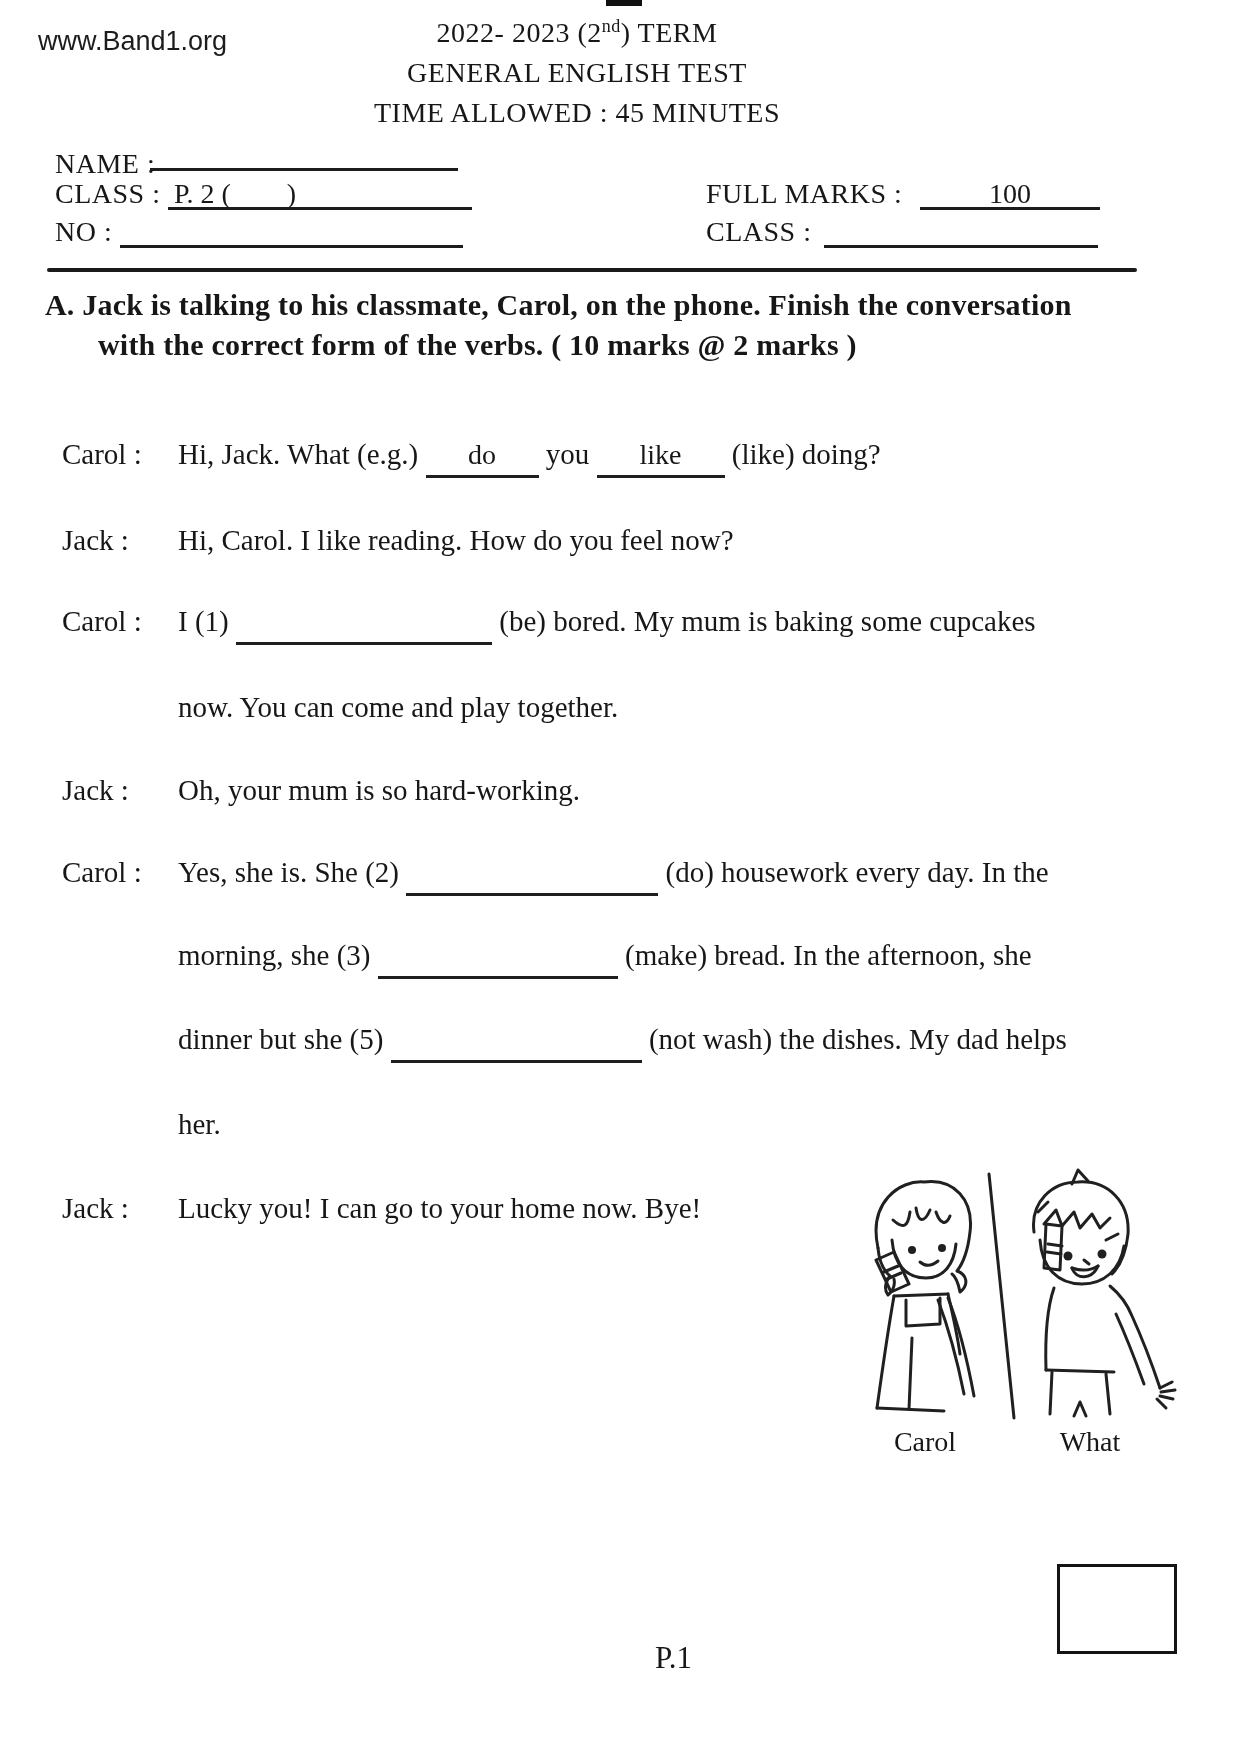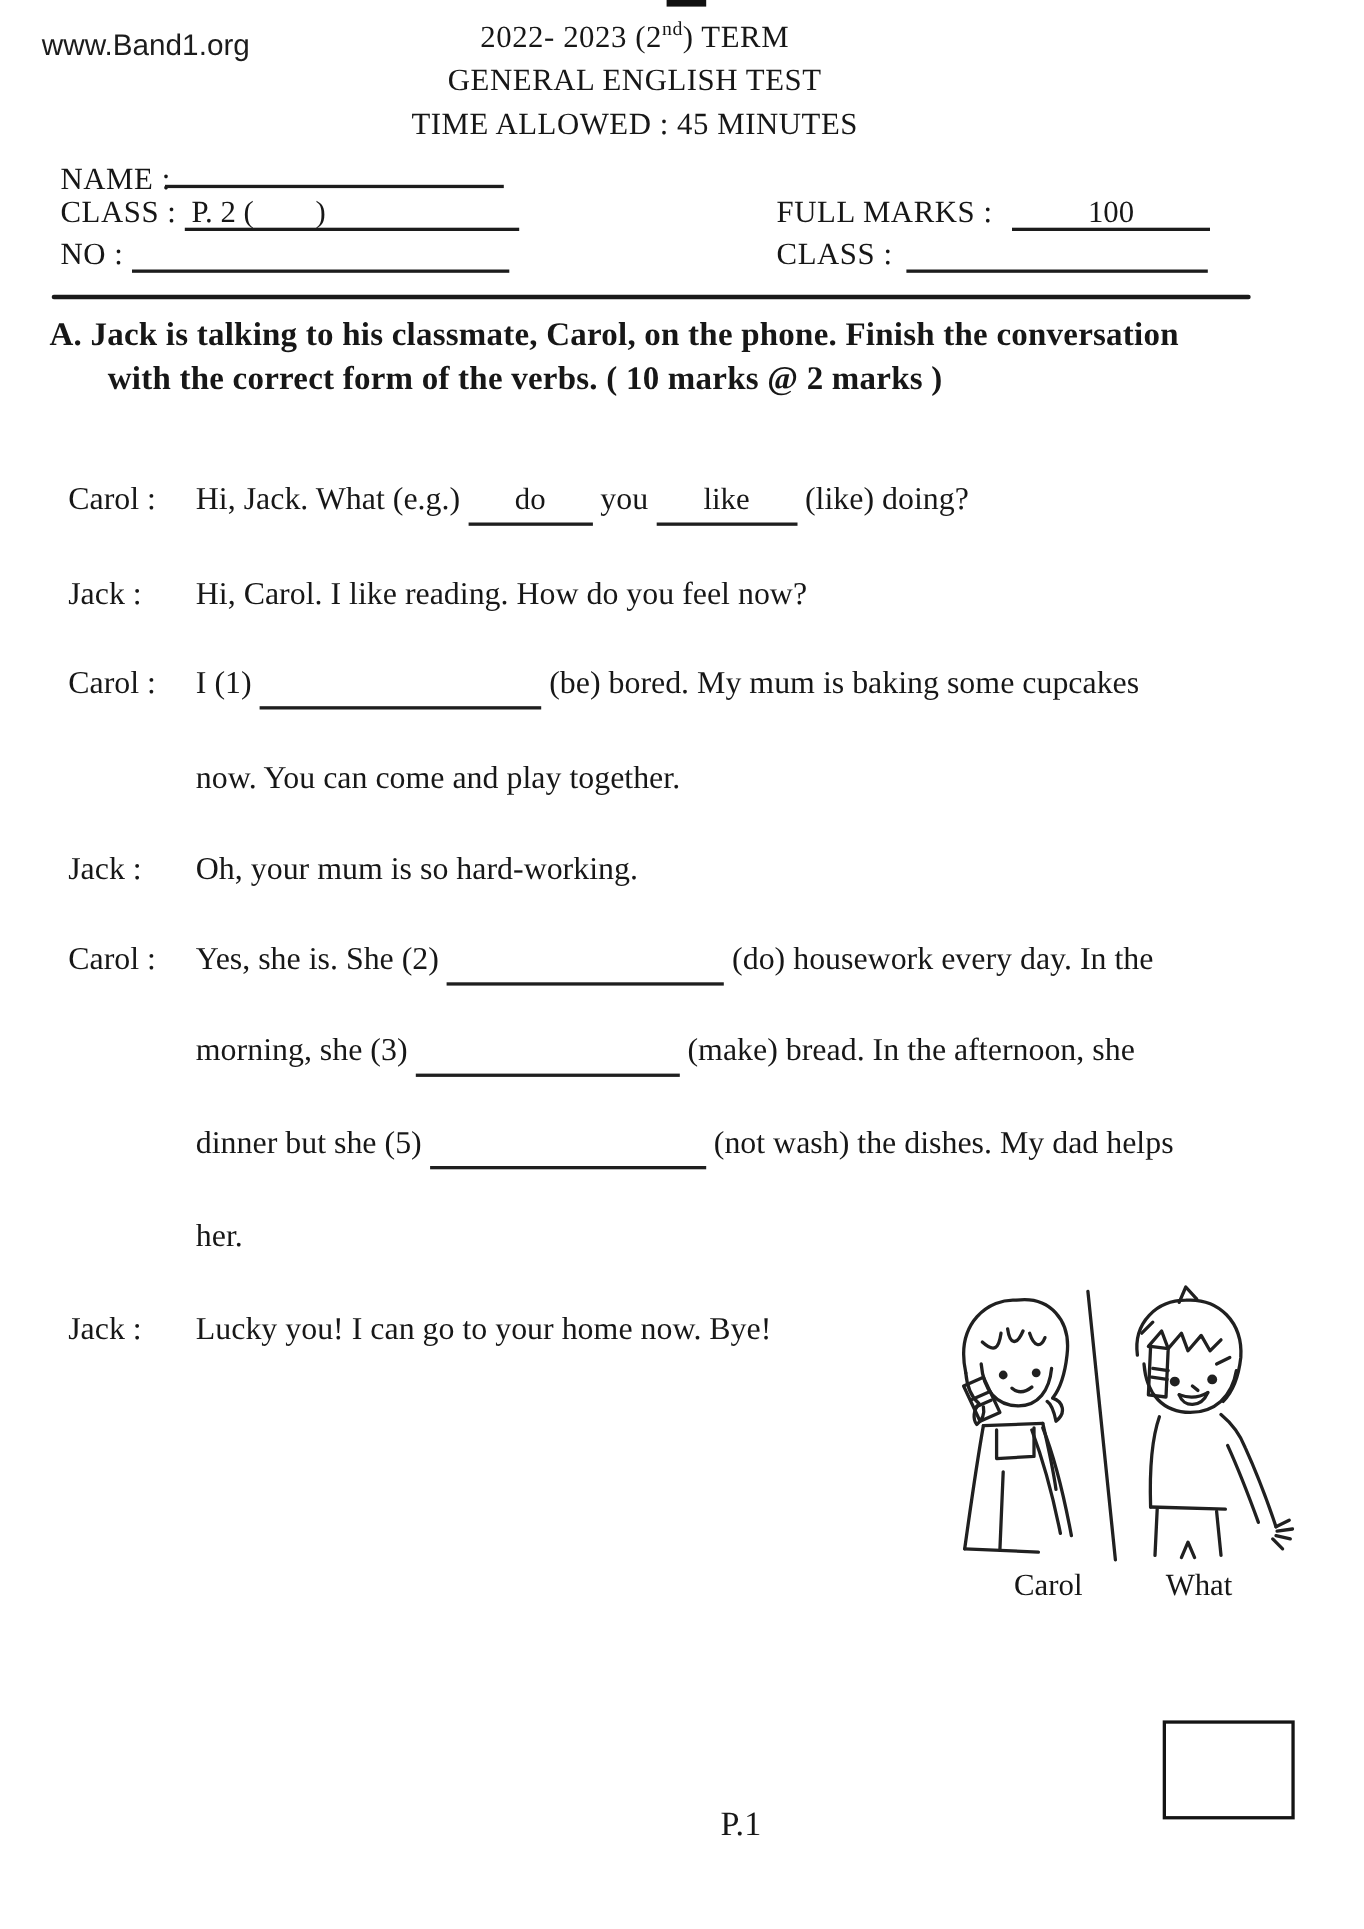--- a/index.html
+++ b/index.html
@@ -165,20 +165,20 @@
       <path d="M204 204 L202 246"></path>
       <path d="M258 206 L262 246"></path>
       <path d="M226 248 L232 234 L238 248"></path>
       <path d="M312 220 L324 214"></path>
       <path d="M313 224 L327 222"></path>
       <path d="M312 228 L325 231"></path>
       <path d="M309 231 L318 240"></path>
     </g>
   </svg>
 
-  <div class="abs illu-label" style="left:908px;top:1426px;width:90px;">Carol</div>
+  <div class="abs illu-label" style="left:880px;top:1426px;width:90px;">Carol</div>
   <div class="abs illu-label" style="left:1050px;top:1426px;width:80px;">What</div>
 
   <div class="abs score-box" style="left:1057px;top:1564px;width:114px;height:84px;"></div>
 
   <div class="abs footer-page" style="left:572px;top:1640px;width:120px;">P.1</div>
 
 </div>
 
 </body></html>

